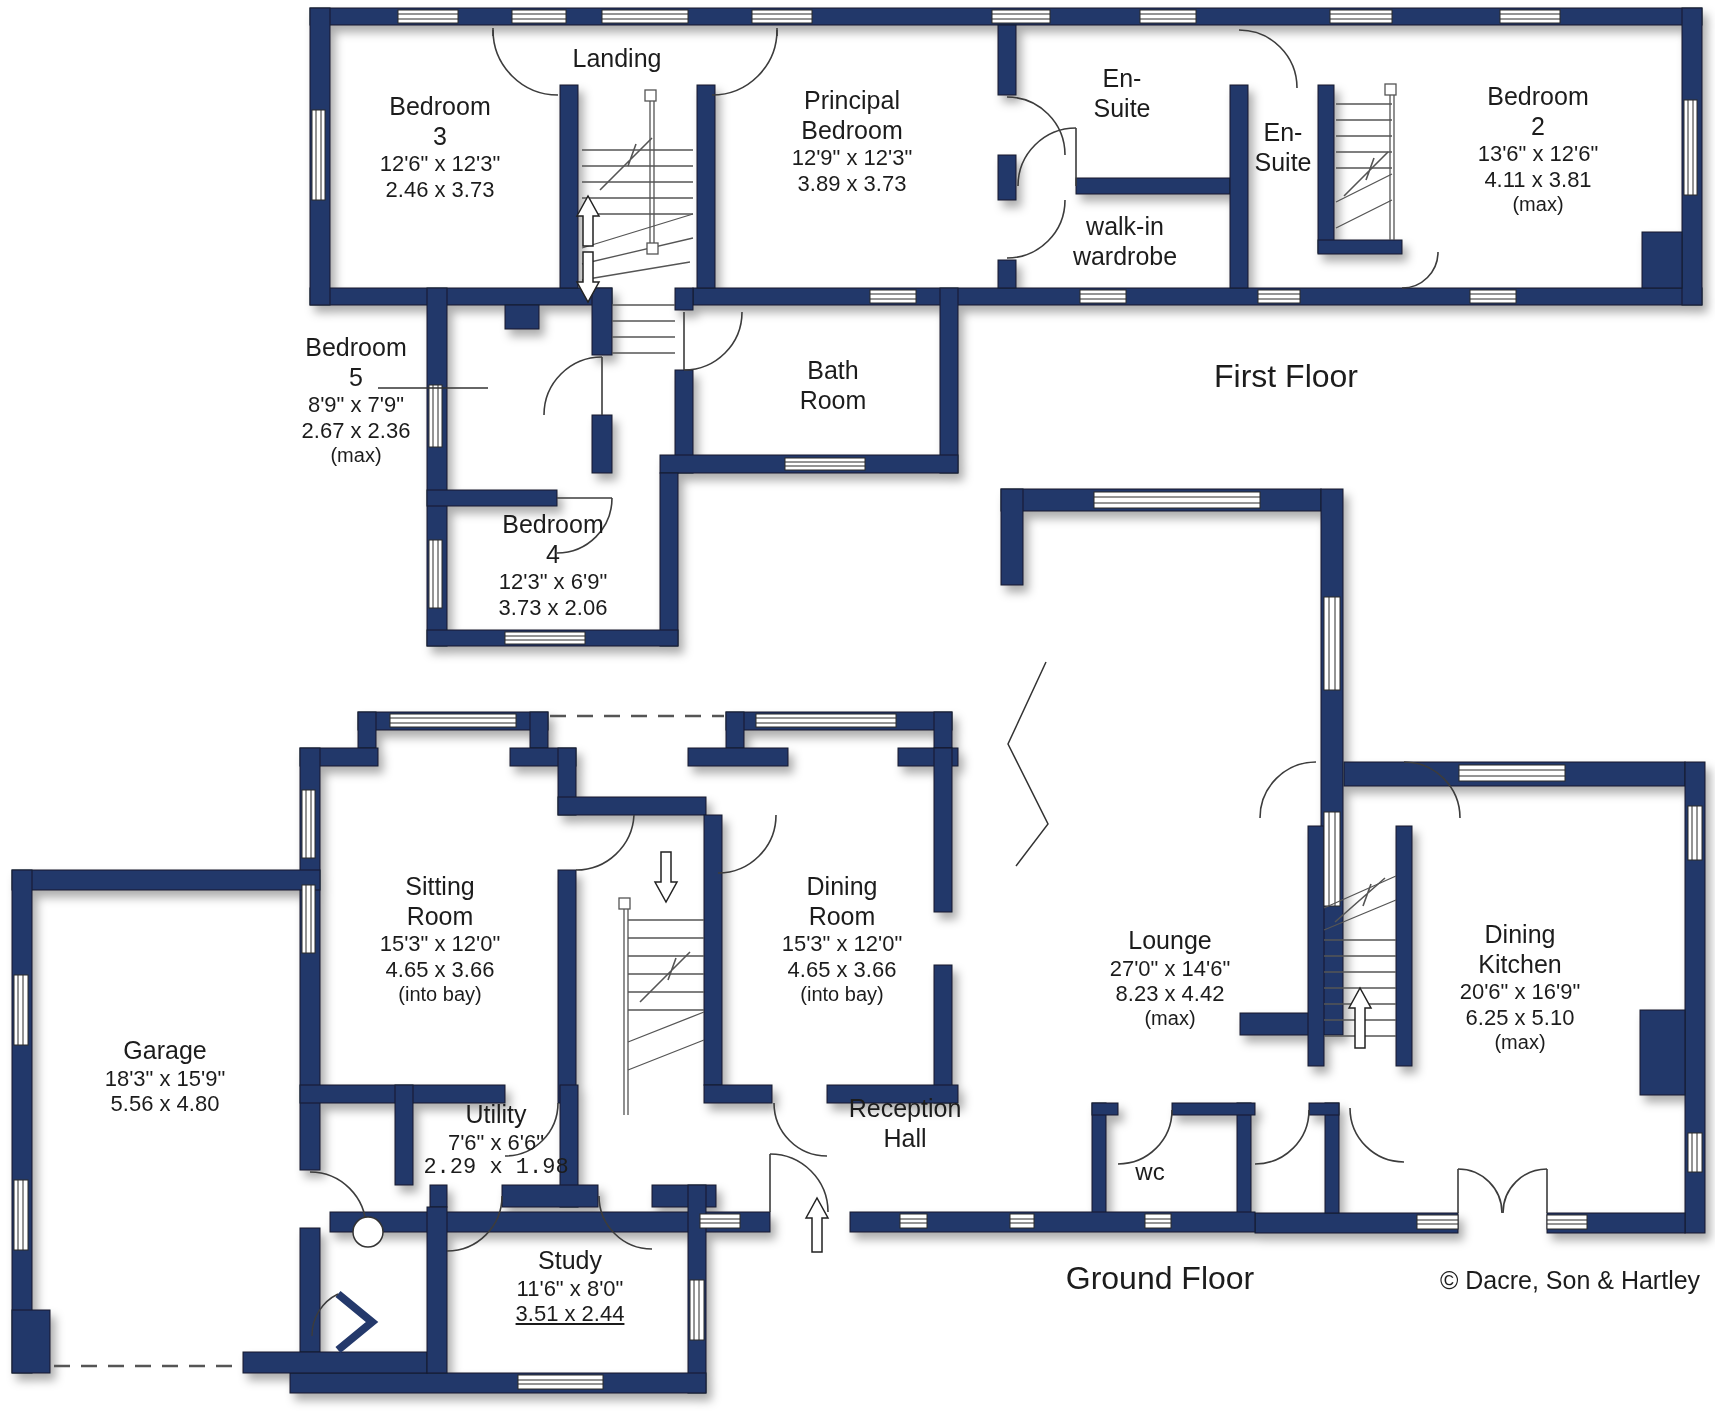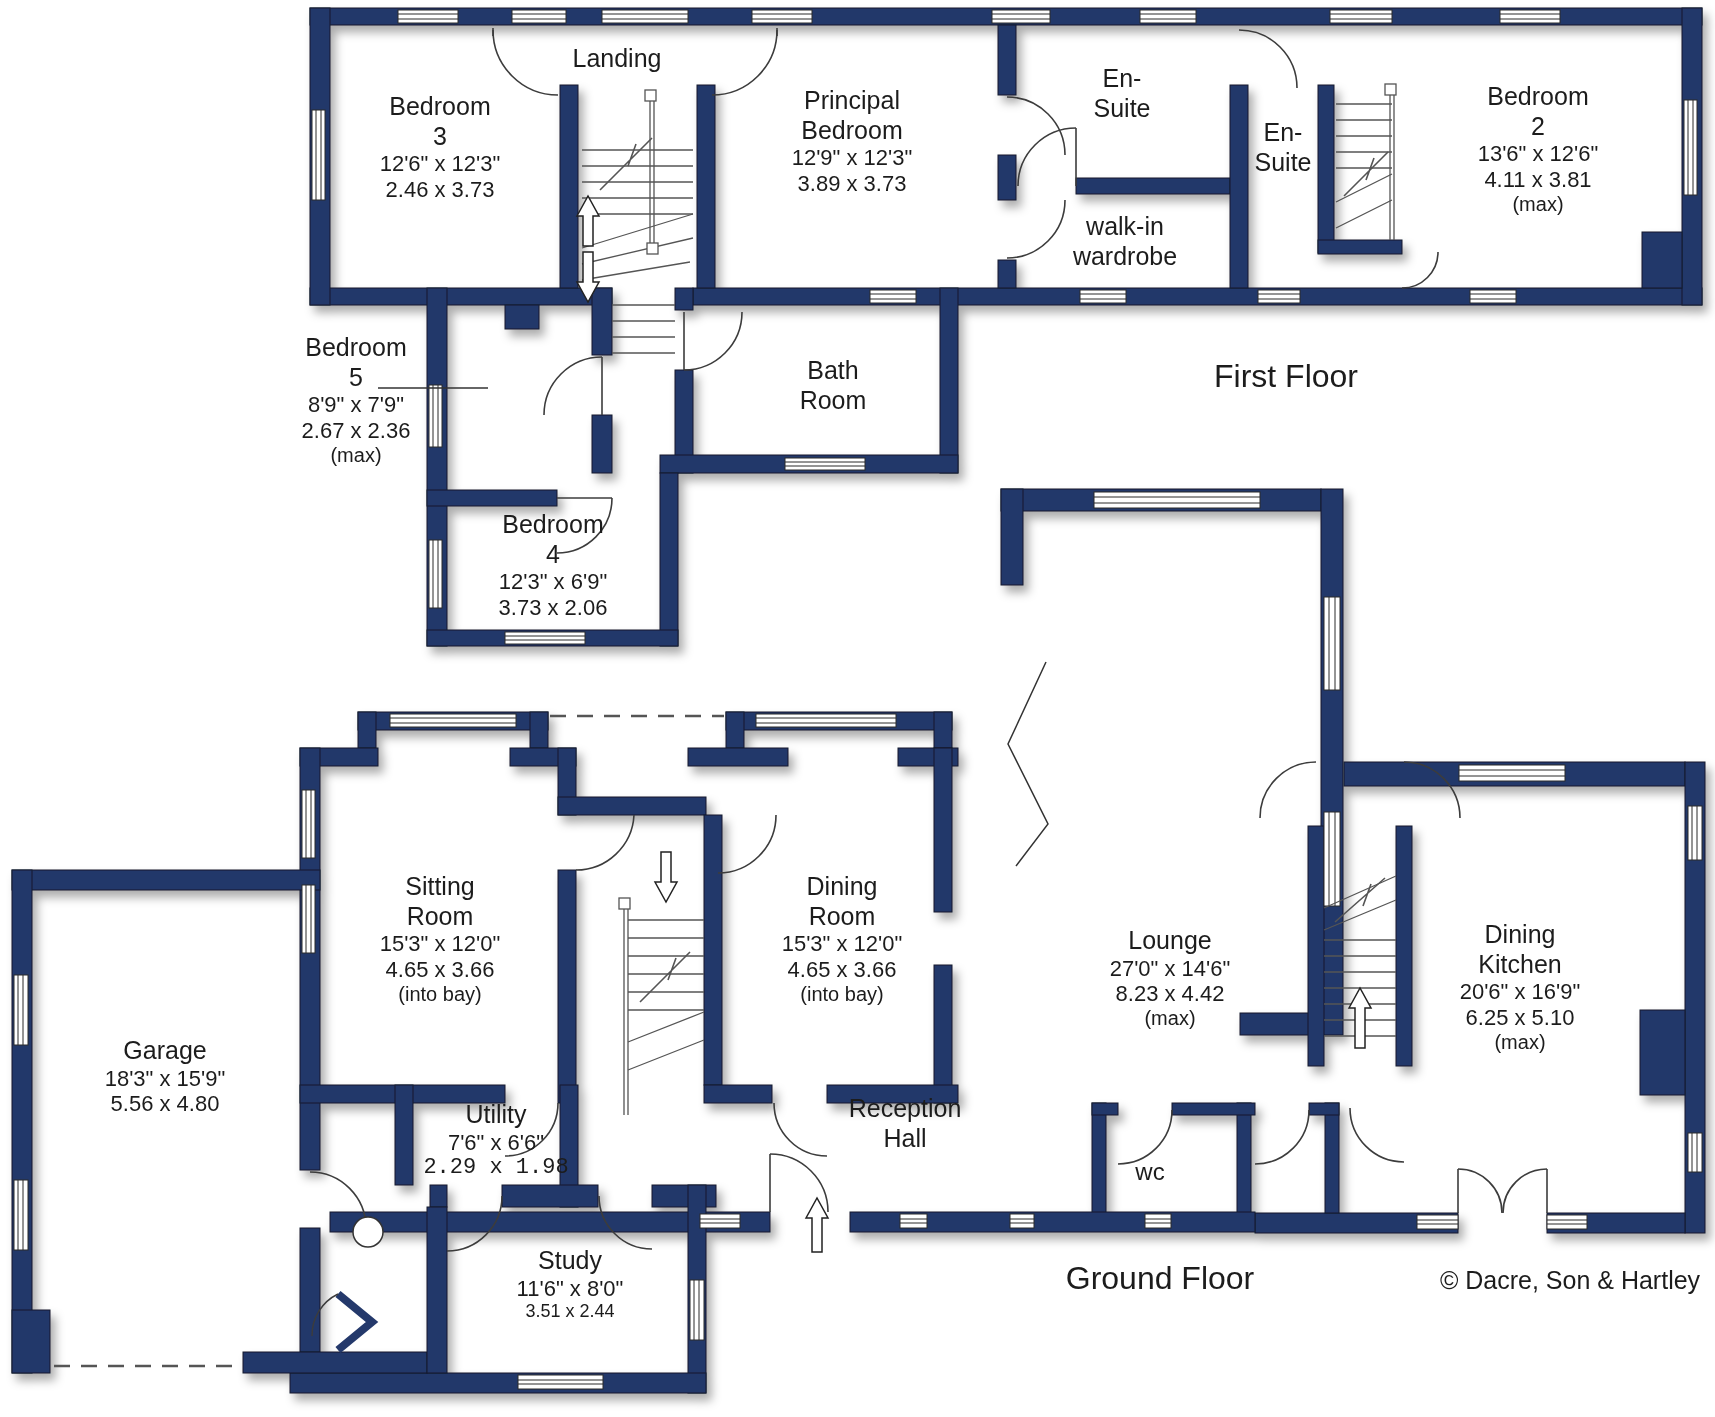--- a/index.html
+++ b/index.html
@@ -353,21 +353,21 @@
         <span style="font-size: 22px;">5.56  x  4.80</span>
       </div>
       <div class="lbl" style="left: 496px; top: 1100px;">
         <span style="font-size: 25px;">Utility</span>
         <span style="font-size: 22px;">7'6"   x   6'6"</span>
         <span style="font-size: 22px; font-family: Liberation Mono, monospace;">2.29  x  1.98</span>
       </div>
       <div class="lbl" style="left: 570px; top: 1246px;">
         <span style="font-size: 25px;">Study</span>
         <span style="font-size: 22px;">11'6"  x   8'0"</span>
-        <span style="font-size: 18px;">3.51  x  2.44</span>
+        <span style="font-size: 22px; text-decoration: underline;">3.51  x  2.44</span>
       </div>
       <div class="lbl" style="left: 905px; top: 1094px;">
         <span style="font-size: 25px;">Reception</span>
         <span style="font-size: 25px;">Hall</span>
       </div>
       <div class="lbl" style="left: 1150px; top: 1158px;">
         <span style="font-size: 24px;">wc</span>
       </div>
       <div class="lbl" style="left: 1160px; top: 1260px;">
         <span style="font-size: 32px;">Ground Floor</span>

